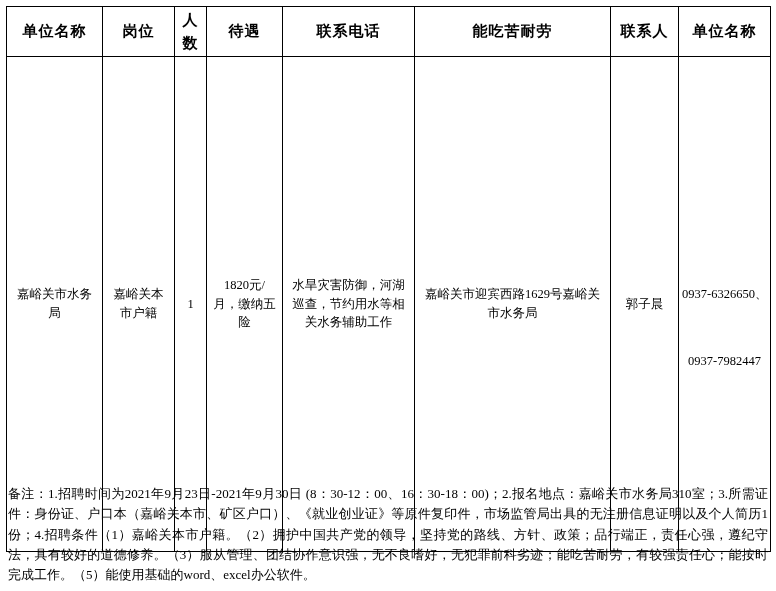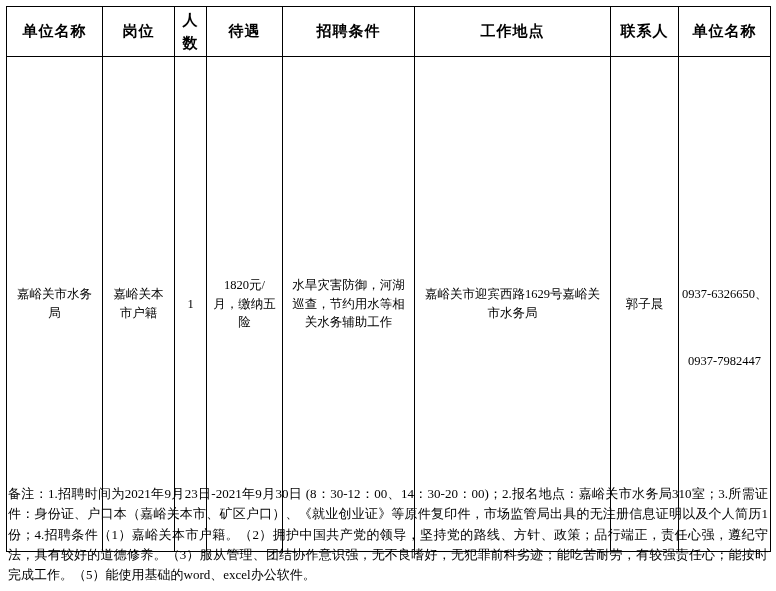--- a/index.html
+++ b/index.html
@@ -102,22 +102,22 @@
     </colgroup>
     <thead>
       <tr>
         <th>单位名称</th>
         <th>岗位</th>
         <th class="count-head">
           <span>人</span>
           <span>数</span>
         </th>
         <th>待遇</th>
-        <th>招聘条件</th>
-        <th>工作地点</th>
+        <th>联系电话</th>
+        <th>能吃苦耐劳</th>
         <th>联系人</th>
         <th>单位名称</th>
       </tr>
     </thead>
     <tbody>
       <tr>
         <td>
           <span class="cell-text">嘉峪关市水务局</span>
         </td>
         <td>
@@ -140,16 +140,16 @@
         </td>
         <td class="phone-cell">
           <span>0937-6326650、</span>
           <span>0937-7982447</span>
         </td>
       </tr>
     </tbody>
   </table>
 
   <div class="notes">
-    <p>备注：1.招聘时间为2021年9月23日-2021年9月30日 (8：30-12：00、14：30-20：00)；2.报名地点：嘉峪关市水务局310室；3.所需证件：身份证、户口本（嘉峪关本市、矿区户口）、《就业创业证》等原件复印件，市场监管局出具的无注册信息证明以及个人简历1份；4.招聘条件（1）嘉峪关本市户籍。（2）拥护中国共产党的领导，坚持党的路线、方针、政策；品行端正，责任心强，遵纪守法，具有较好的道德修养。（3）服从管理、团结协作意识强，无不良嗜好，无犯罪前科劣迹；能吃苦耐劳，有较强责任心；能按时完成工作。（5）能使用基础的word、excel办公软件。</p>
+    <p>备注：1.招聘时间为2021年9月23日-2021年9月30日 (8：30-12：00、16：30-18：00)；2.报名地点：嘉峪关市水务局310室；3.所需证件：身份证、户口本（嘉峪关本市、矿区户口）、《就业创业证》等原件复印件，市场监管局出具的无注册信息证明以及个人简历1份；4.招聘条件（1）嘉峪关本市户籍。（2）拥护中国共产党的领导，坚持党的路线、方针、政策；品行端正，责任心强，遵纪守法，具有较好的道德修养。（3）服从管理、团结协作意识强，无不良嗜好，无犯罪前科劣迹；能吃苦耐劳，有较强责任心；能按时完成工作。（5）能使用基础的word、excel办公软件。</p>
   </div>
 
 </div>
 
 </body></html>

